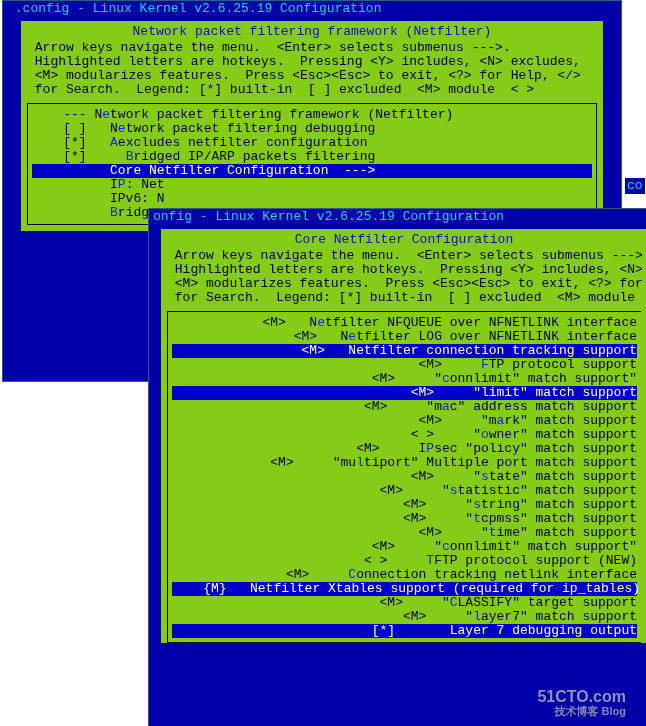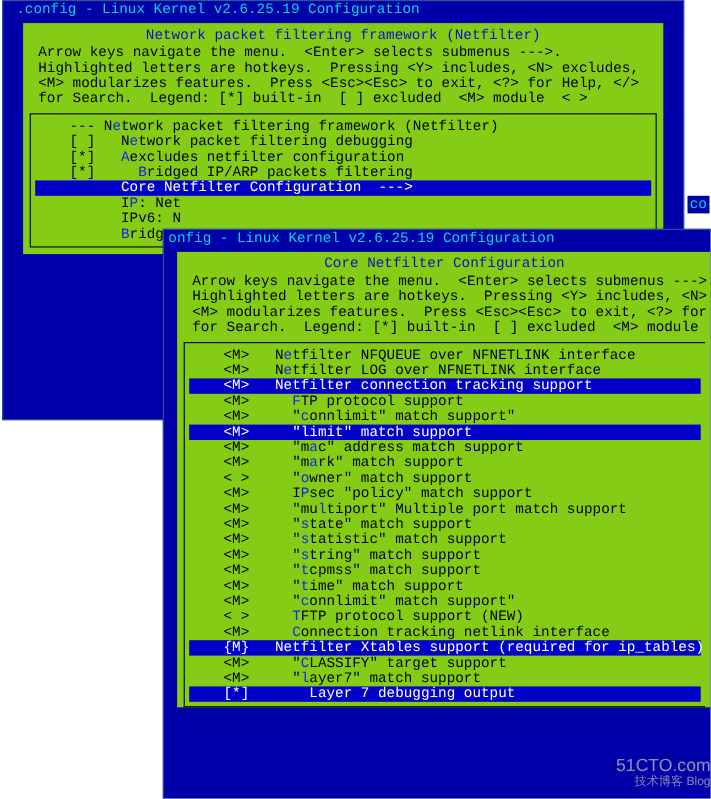--- a/index.html
+++ b/index.html
@@ -44,25 +44,25 @@
   .row { white-space: pre; color:#000; }
   .row.sel { background:#0000c8; color:#fff; }
   .hot { color:#1028e8; }
   .box {
     border: 1px solid #000;
     padding: 4px 4px;
     margin-top: 2px;
   }
   .watermark {
     position: absolute;
-    right: 0; bottom: 8px;
+    right: 20px; bottom: 8px;
     font-family: Arial, sans-serif;
     font-size: 16px;
     color: rgba(255,255,255,0.55);
-    font-weight: normal;
+    font-weight: bold;
     text-shadow: 0 0 2px rgba(0,0,0,0.3);
     pointer-events: none;
   }
   .watermark .sub { font-size: 11px; display:block; text-align:right; color:rgba(255,255,255,0.5);}
   .strip {
     position:absolute;
     left:625px; top:178px;
     background:#0000a8;
     color:#0bd3de;
     font-family:"Courier New",monospace;
@@ -92,21 +92,21 @@
   </div>
 </div>
 
 <div class="strip">co</div>
 
 <div class="win" style="left:148px; top:208px; width:498px; height:517px; border-right:none;">
   <div class="title-bar">onfig - Linux Kernel v2.6.25.19 Configuration</div>
   <div class="inner" style="margin:4px 0 0 12px; padding-bottom:0;">
     <div class="subtitle">Core Netfilter Configuration</div>
     <div class="help" id="help2"><div> Arrow keys navigate the menu.  &lt;Enter&gt; selects submenus ---&gt;.</div><div> Highlighted letters are hotkeys.  Pressing &lt;Y&gt; includes, &lt;N&gt; excludes</div><div> &lt;M&gt; modularizes features.  Press &lt;Esc&gt;&lt;Esc&gt; to exit, &lt;?&gt; for Help, &lt;/</div><div> for Search.  Legend: [*] built-in  [ ] excluded  &lt;M&gt; module  &lt; &gt;</div></div>
-    <div class="box" style="border-right:none;" id="menu2">
+    <div class="box" style="border-right:none;text-align:right;" id="menu2">
         <div class="row"><span>    &lt;M&gt;   N</span><span class="hot">e</span><span>tfilter NFQUEUE over NFNETLINK interface</span></div>
         <div class="row"><span>    &lt;M&gt;   N</span><span class="hot">e</span><span>tfilter LOG over NFNETLINK interface</span></div>
         <div class="row sel">    &lt;M&gt;   Netfilter connection tracking support</div>
         <div class="row"><span>    &lt;M&gt;     </span><span class="hot">F</span><span>TP protocol support</span></div>
         <div class="row"><span>    &lt;M&gt;     "</span><span class="hot">c</span><span>onnlimit" match support"</span></div>
         <div class="row sel">    &lt;M&gt;     "limit" match support</div>
         <div class="row"><span>    &lt;M&gt;     "m</span><span class="hot">a</span><span>c" address match support</span></div>
         <div class="row"><span>    &lt;M&gt;     "m</span><span class="hot">a</span><span>rk" match support</span></div>
         <div class="row"><span>    &lt; &gt;     "</span><span class="hot">o</span><span>wner" match support</span></div>
         <div class="row"><span>    &lt;M&gt;     I</span><span class="hot">P</span><span>sec "policy" match support</span></div>

